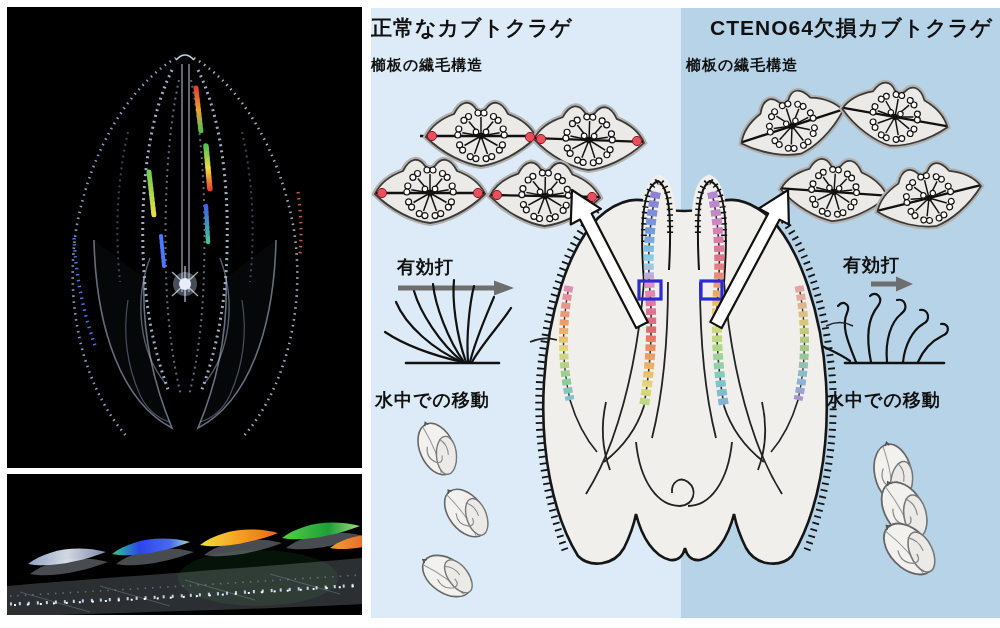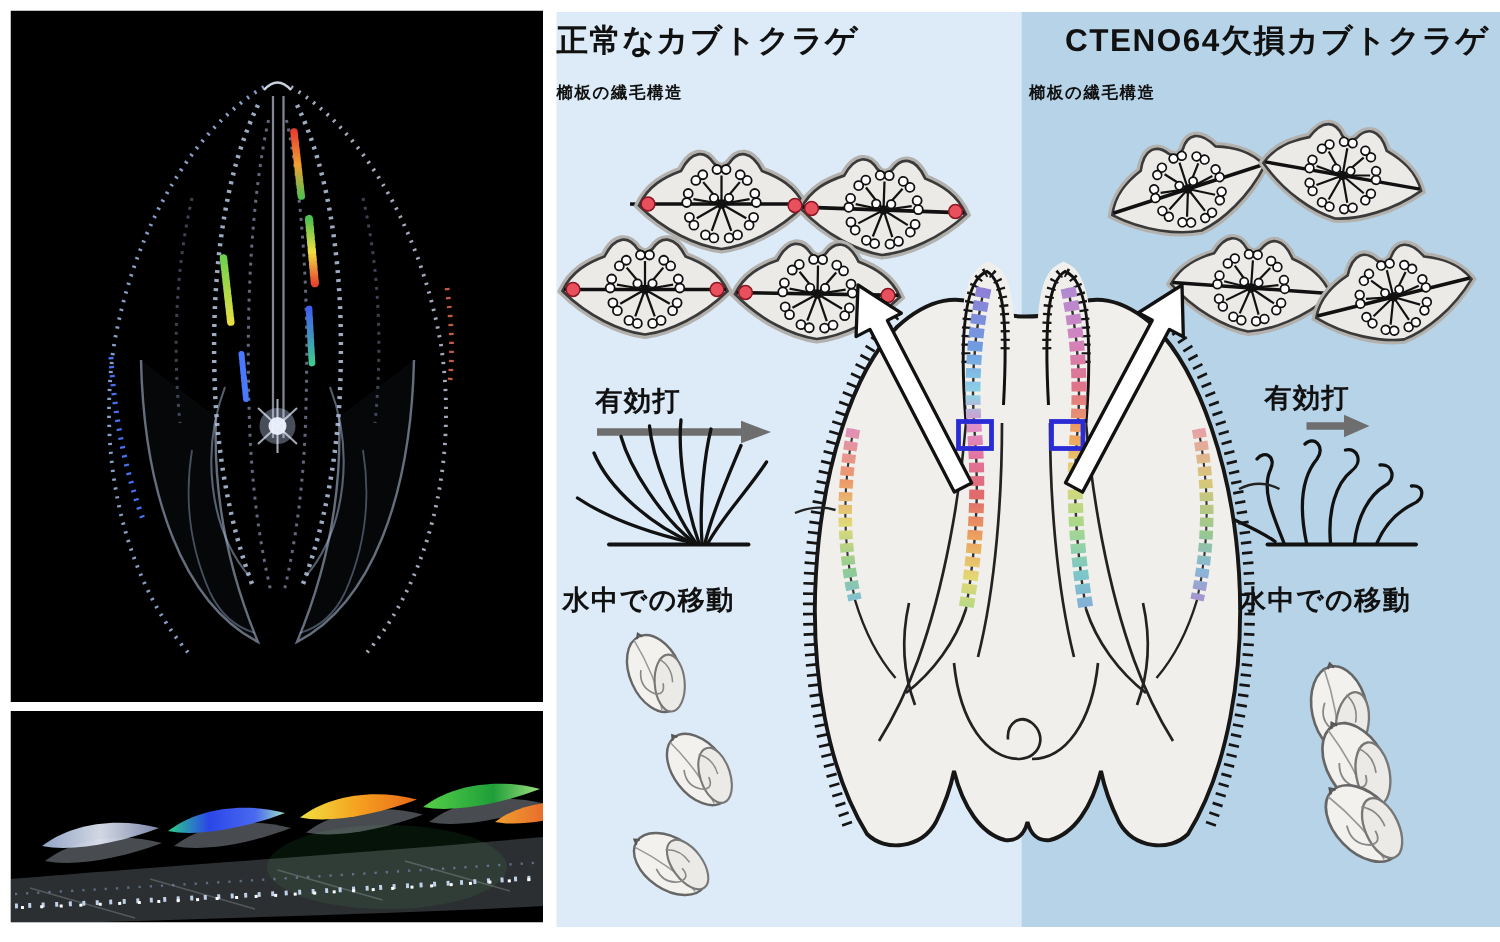--- a/index.html
+++ b/index.html
@@ -2,21 +2,21 @@
 <html><head>
 <meta charset="utf-8">
 <style>
   html,body{margin:0;padding:0;background:#ffffff;}
   #fig{position:relative;width:1000px;height:628px;background:#fff;overflow:hidden;
        font-family:"Liberation Sans","DejaVu Sans",sans-serif;}
   #art{position:absolute;left:0;top:0;}
   .lbl{position:absolute;color:#111;text-align:left;line-height:1.15;
        font-family:"Liberation Sans","DejaVu Sans",sans-serif;}
   .title{font-size:21px;font-weight:bold;letter-spacing:1px;}
-  .sub{font-size:11px;font-weight:bold;letter-spacing:1px;}
+  .sub{font-size:15px;font-weight:bold;letter-spacing:1px;}
   .small{font-size:18px;font-weight:bold;letter-spacing:1px;}
 </style>
 </head>
 <body>
 
 <div id="fig">
 
 <svg id="art" width="1000" height="628" viewBox="0 0 1000 628">
   <defs>
     <clipPath id="clipP1">

